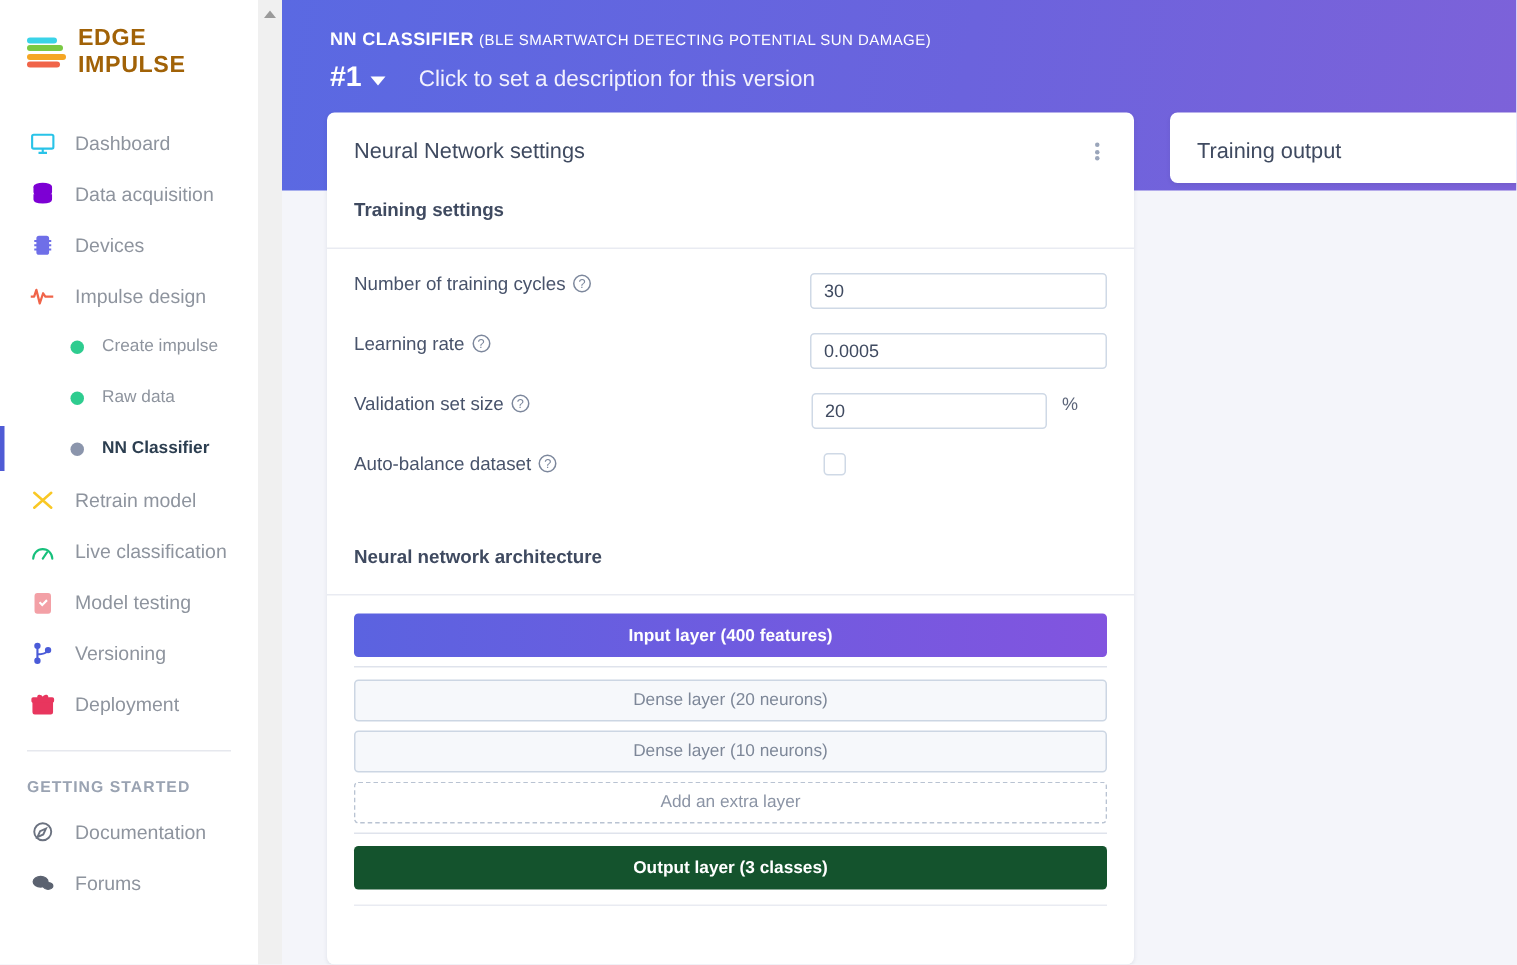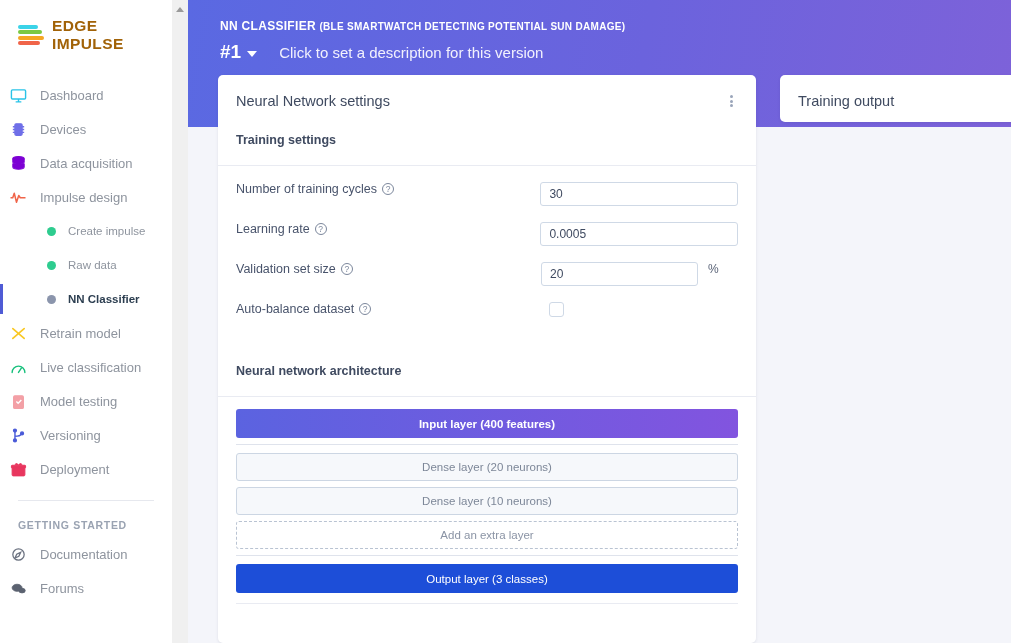--- a/index.html
+++ b/index.html
@@ -36,21 +36,21 @@
   .logo-text {
     font-size: 15.5px; font-weight: bold; letter-spacing: 0.4px;
     color: #a16207;
   }
 
   .nav { margin-top: 26px; }
   .nav-item {
     position: relative;
     display: flex; align-items: center;
     height: 34px;
-    padding-left: 8px;
+    padding-left: 18px;
     cursor: pointer;
     font-size: 13px;
     color: #8e949e;
   }
   .nav-item .ic {
     width: 20px; height: 20px;
     margin-right: 12px;
     display: flex; align-items: center; justify-content: center;
     flex: 0 0 20px;
   }
@@ -94,21 +94,21 @@
   .header {
     position: absolute; left: 0; top: 0;
     width: 823px; height: 127px;
     background: linear-gradient(100deg, #5a69e2 0%, #6b63dd 55%, #7d62d9 100%);
   }
   .header-kicker {
     position: absolute; left: 32px; top: 19px;
     color: #ffffff; font-size: 11.5px; letter-spacing: 0.3px;
   }
   .header-kicker b { font-weight: bold; font-size: 12px; }
-  .header-kicker span.paren { font-weight: bold; font-size: 10px; }
+  .header-kicker span.paren { font-weight: normal; font-size: 10px; }
   .header-version {
     position: absolute; left: 32px; top: 41px;
     display: flex; align-items: center;
     color: #ffffff;
   }
   .ver-num { font-size: 19px; font-weight: bold; }
   .caret {
     width: 0; height: 0; margin: 3px 0 0 6px;
     border-left: 5px solid transparent;
     border-right: 5px solid transparent;
@@ -198,21 +198,21 @@
   }
   .layer-dense {
     background: #f6f8fb; border: 1px solid #ccd6e3;
     color: #7d8798;
   }
   .layer-add {
     background: #ffffff; border: 1px dashed #b9c3d2;
     color: #8b94a5;
   }
   .layer-output {
-    background: #1d4ed8; color: #ffffff; font-weight: normal;
+    background: #14532d; color: #ffffff; font-weight: bold;
     height: 29px;
   }
   .arch-sep { height: 1px; background: #dfe3ec; margin: 5px 0 8px 0; }
   .card-bottom-line { height: 1px; background: #e9ebf2; margin-top: 10px; }
 </style>
 </head>
 <body>
 
 <div class="app">
 
@@ -235,37 +235,37 @@
           <svg width="17" height="17" viewBox="0 0 24 24" fill="none" stroke="#29c3e8" stroke-width="2">
             <rect x="2" y="4" width="20" height="13" rx="1.5"></rect>
               <path d="M8 21h8M12 17v4"></path>
           </svg>
         </span>
         <span>Dashboard</span>
       </div>
 
       <div class="nav-item">
         <span class="ic">
-          <svg width="17" height="17" viewBox="0 0 24 24" fill="none" stroke="#6f6fe8" stroke-width="2">
-            <rect x="7" y="4" width="10" height="16" rx="1.5" fill="#6f6fe8"></rect>
-            <path d="M4 8h3M4 12h3M4 16h3M17 8h3M17 12h3M17 16h3"></path>
-          </svg>
-        </span>
-        <span>Devices</span>
-      </div>
-
-      <div class="nav-item">
-        <span class="ic">
           <svg width="17" height="17" viewBox="0 0 24 24" fill="#7d00d4" stroke="#7d00d4" stroke-width="1.5">
             <ellipse cx="12" cy="5" rx="8" ry="3"></ellipse>
             <path d="M4 5v5c0 1.7 3.6 3 8 3s8-1.3 8-3V5"></path>
             <path d="M4 12v5c0 1.7 3.6 3 8 3s8-1.3 8-3v-5"></path>
           </svg>
         </span>
         <span>Data acquisition</span>
+      </div>
+
+      <div class="nav-item">
+        <span class="ic">
+          <svg width="17" height="17" viewBox="0 0 24 24" fill="none" stroke="#6f6fe8" stroke-width="2">
+            <rect x="7" y="4" width="10" height="16" rx="1.5" fill="#6f6fe8"></rect>
+            <path d="M4 8h3M4 12h3M4 16h3M17 8h3M17 12h3M17 16h3"></path>
+          </svg>
+        </span>
+        <span>Devices</span>
       </div>
 
       <div class="nav-item">
         <span class="ic">
           <svg width="18" height="18" viewBox="0 0 24 24" fill="none" stroke="#f06449" stroke-width="2" stroke-linejoin="round">
             <path d="M2 13h3l2-6 3 12 3-9 2 3h7"></path>
           </svg>
         </span>
         <span>Impulse design</span>
       </div>

